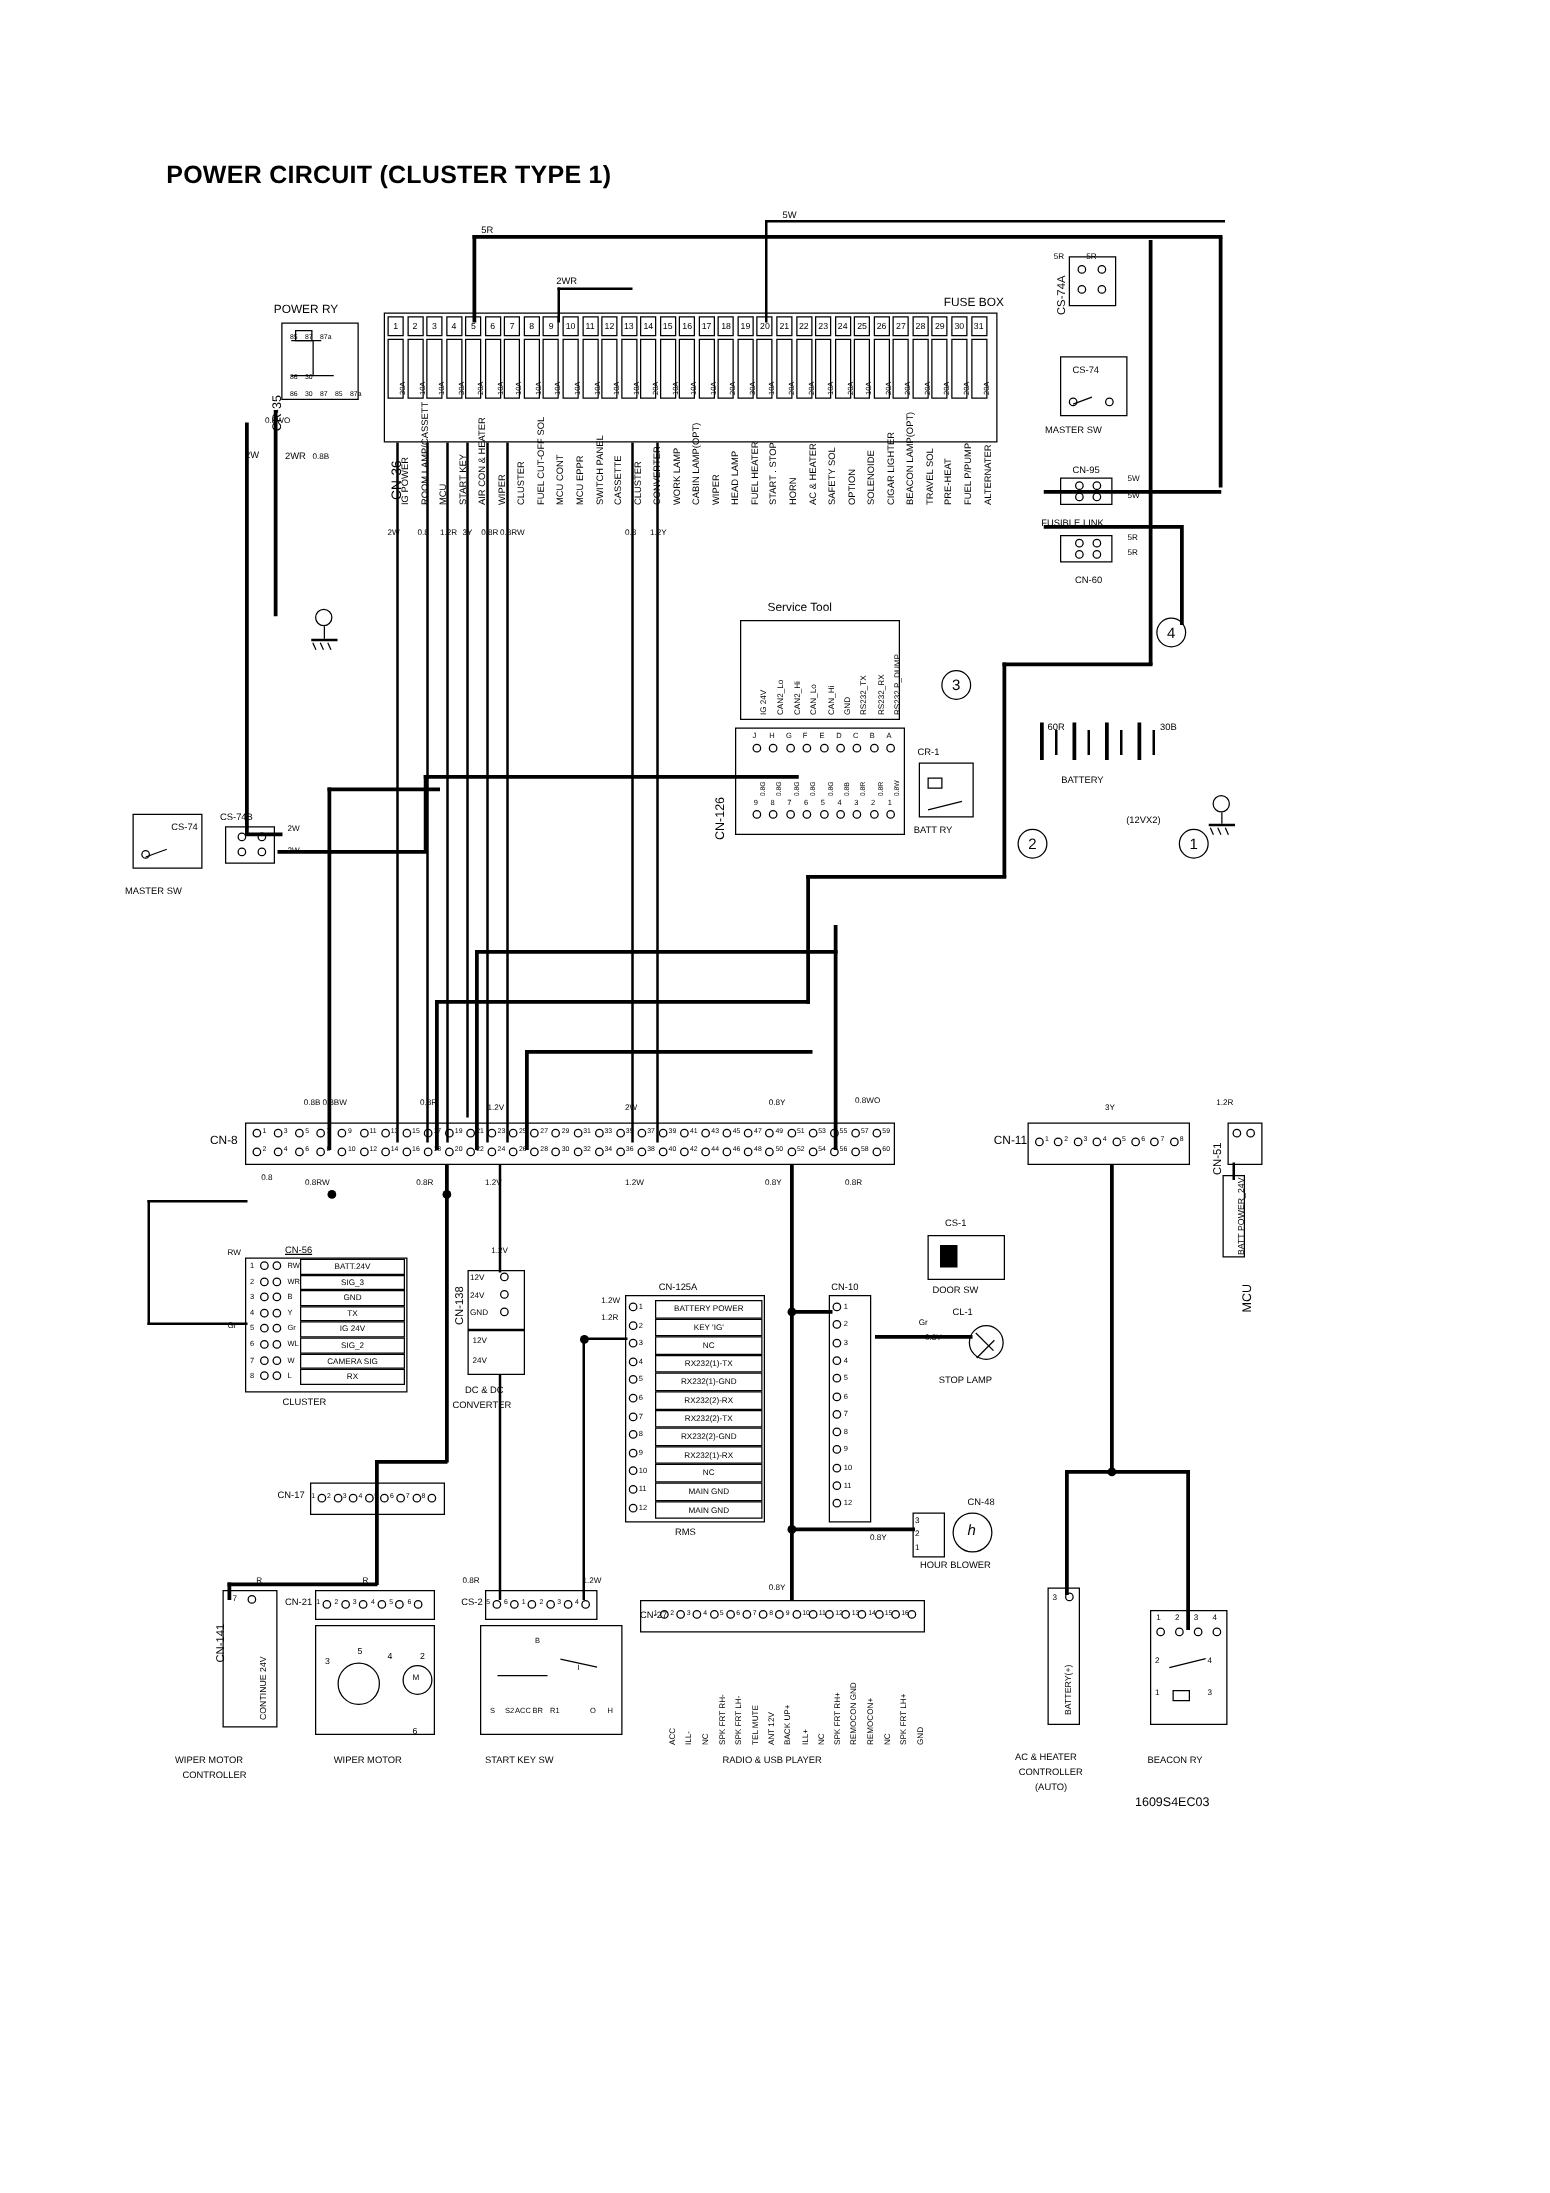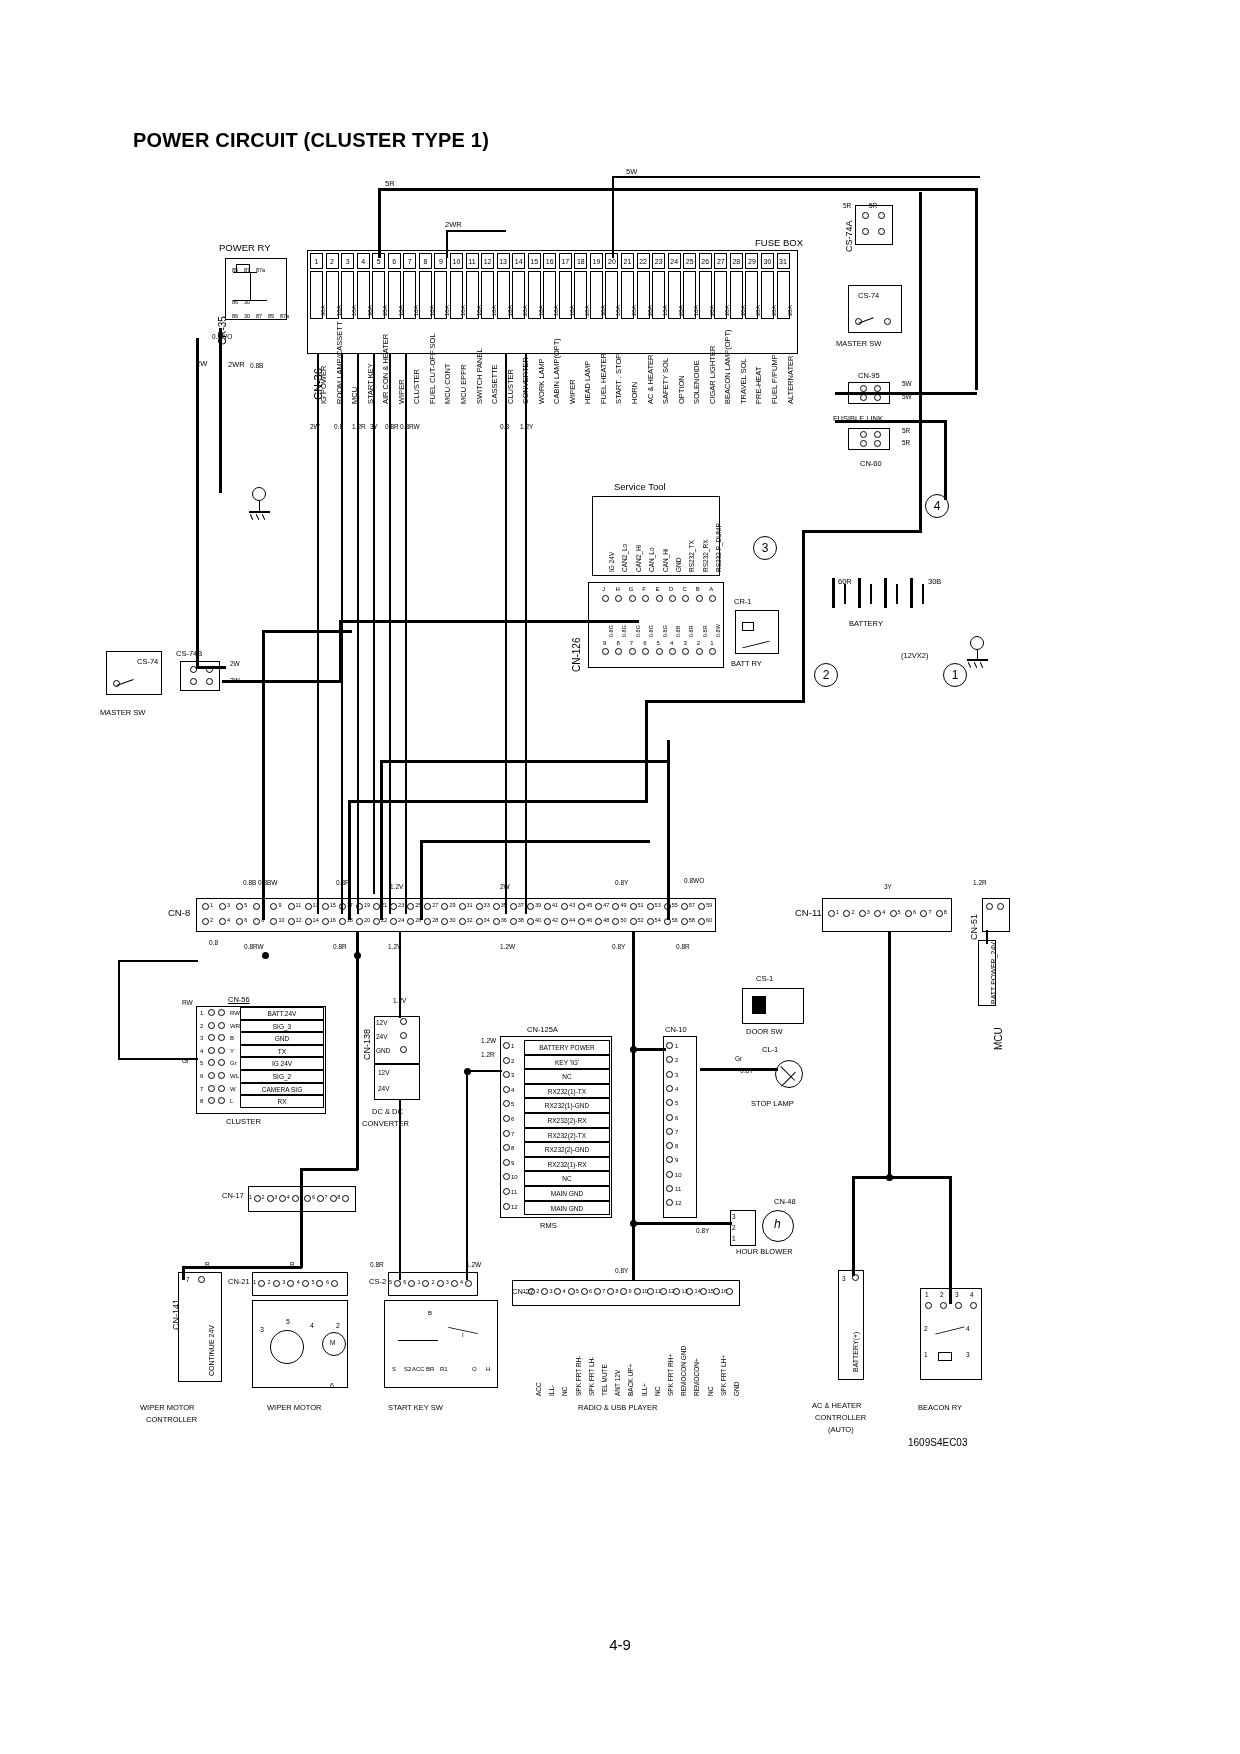--- a/index.html
+++ b/index.html
@@ -922,14 +922,13 @@
 
   <div class="ln" style="left:630px;top:1046px;width:7px;height:7px;border-radius:50%;"></div>
   <div class="ln" style="left:630px;top:1220px;width:7px;height:7px;border-radius:50%;"></div>
   <div class="ln" style="left:886px;top:1174px;width:7px;height:7px;border-radius:50%;"></div>
   <div class="ln" style="left:262px;top:952px;width:7px;height:7px;border-radius:50%;"></div>
   <div class="ln" style="left:354px;top:952px;width:7px;height:7px;border-radius:50%;"></div>
   <div class="ln" style="left:464px;top:1068px;width:7px;height:7px;border-radius:50%;"></div>
 
   <div class="t" style="left:908px;top:1438px;font-size:10px;">1609S4EC03</div>
 
-  <div id="footer">4-9</div>
 </div>
 
 </body></html>

